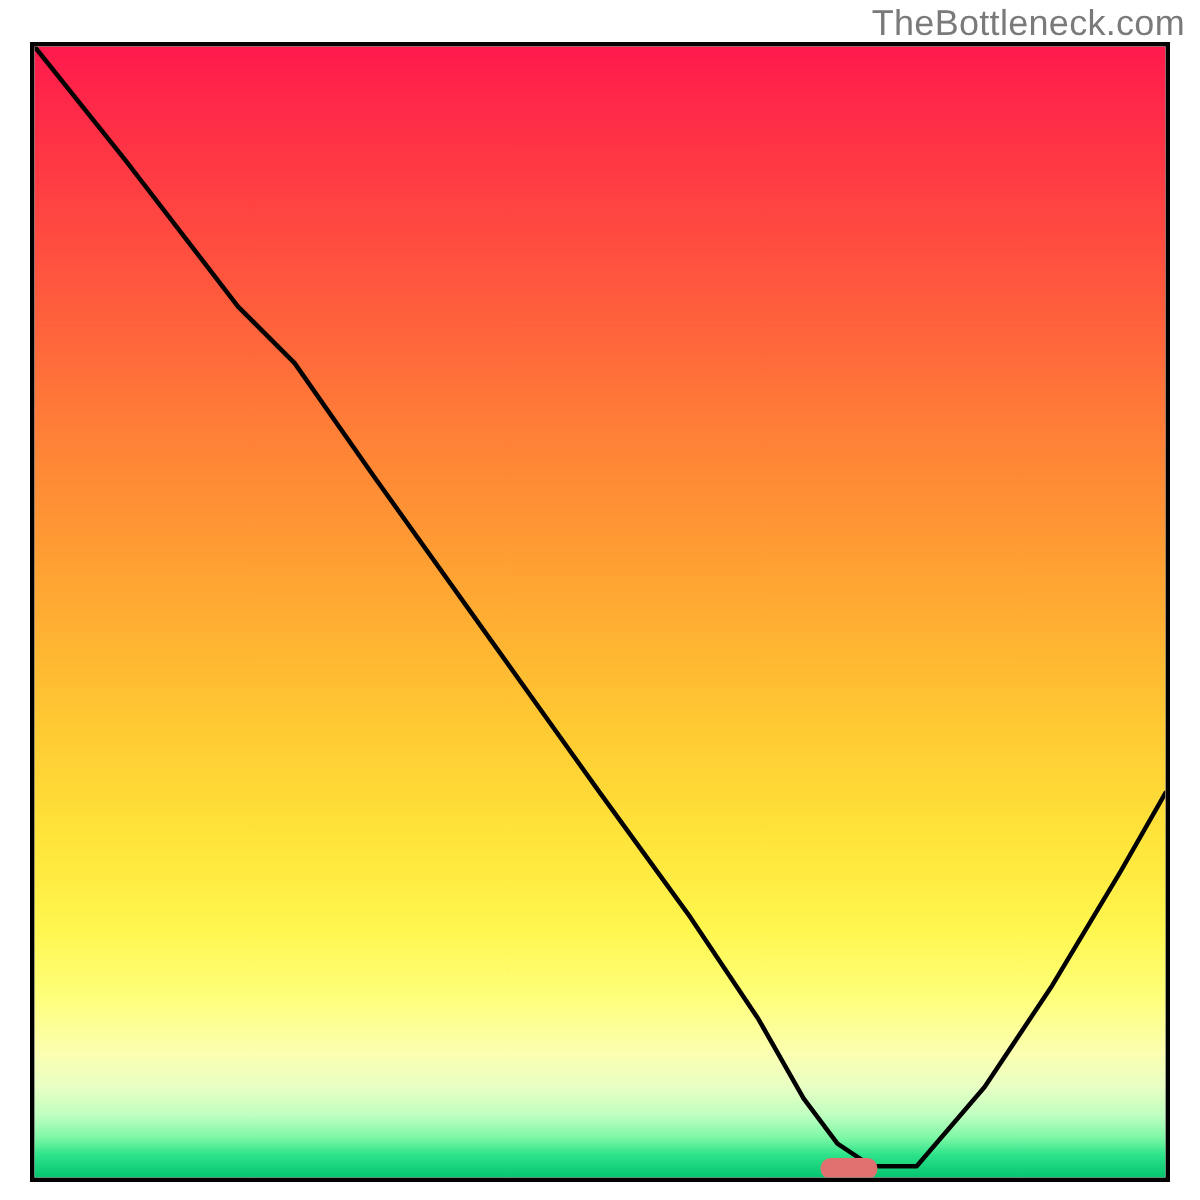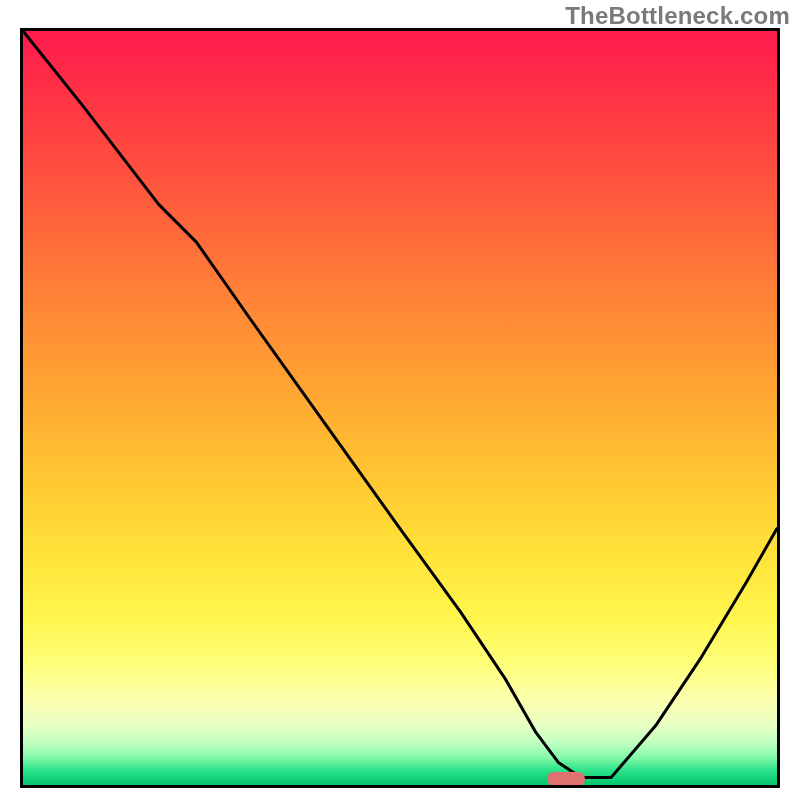--- a/index.html
+++ b/index.html
@@ -14,21 +14,21 @@
     position: relative;
     width: 800px;
     height: 800px;
   }
   .watermark {
     position: absolute;
     top: 2px;
     right: 10px;
     font-family: Arial, Helvetica, sans-serif;
     font-size: 24px;
-    font-weight: 700;
+    font-weight: 400;
     color: #7a7a7a;
     letter-spacing: 0.2px;
   }
   .plot {
     position: absolute;
     left: 20px;
     top: 28px;
     width: 760px;
     height: 760px;
     border: 3px solid #000;

